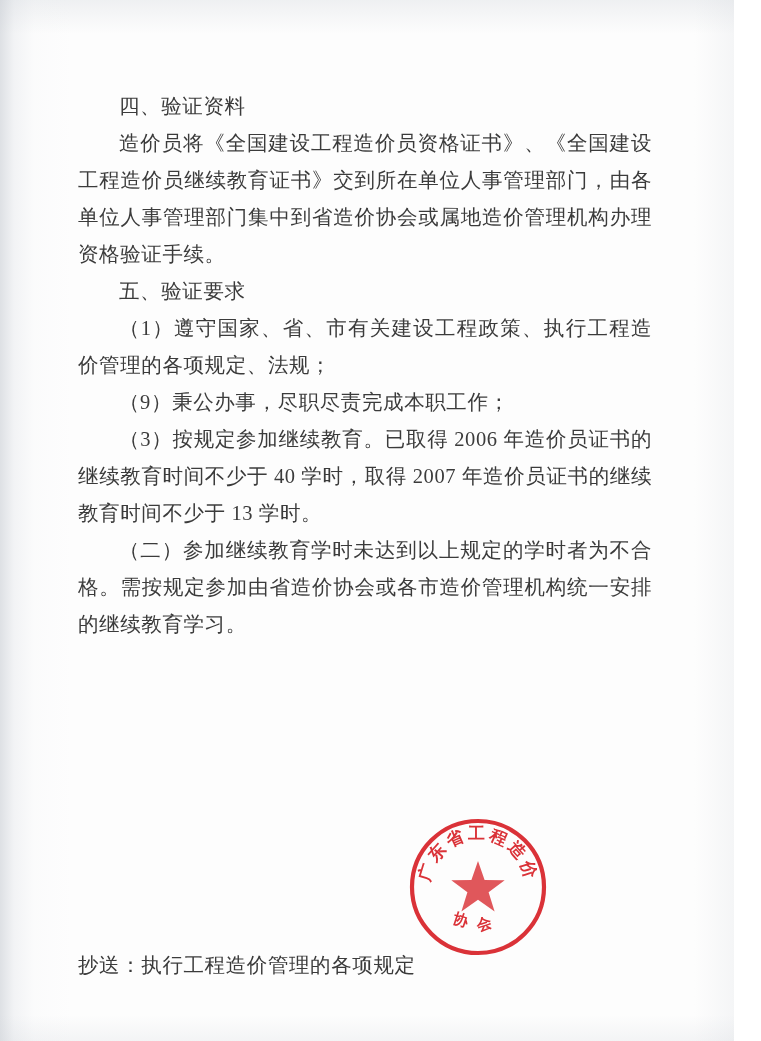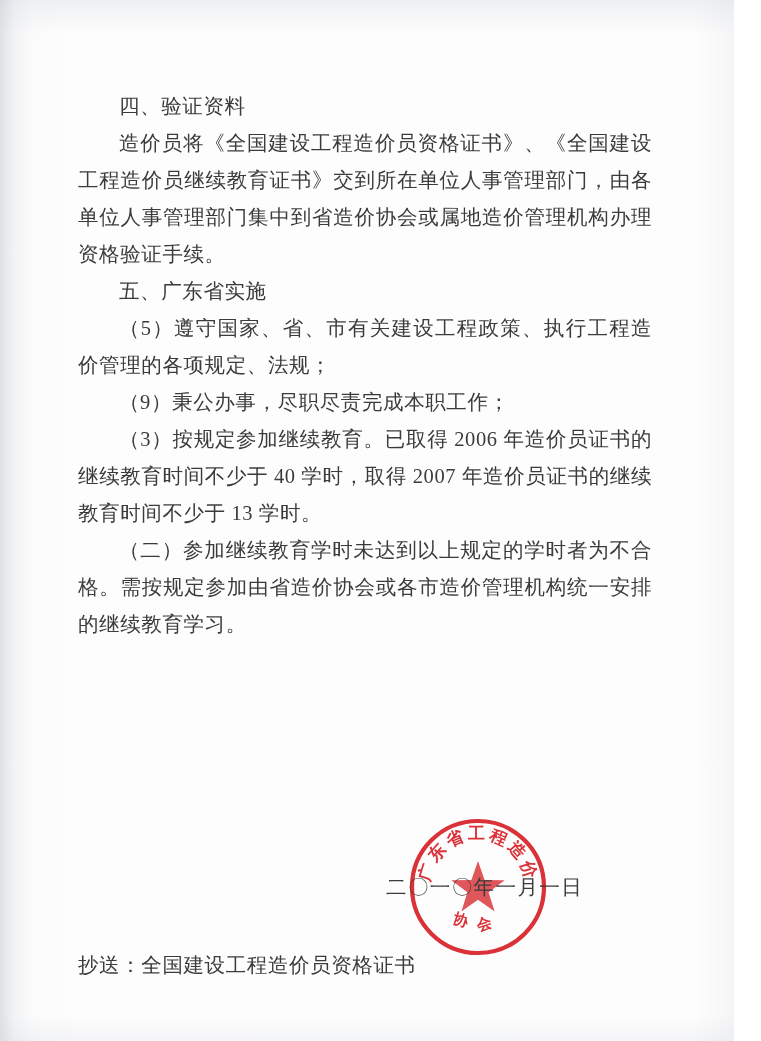--- a/index.html
+++ b/index.html
@@ -126,35 +126,34 @@
   <div class="scan-shade-left"></div>
   <div class="scan-shade-right"></div>
   <div class="scan-shade-bottom"></div>
 
   <div class="doc-body">
 
     <p class="para indent2">四、验证资料</p>
 
     <p class="para indent2">造价员将《全国建设工程造价员资格证书》、《全国建设工程造价员继续教育证书》交到所在单位人事管理部门，由各单位人事管理部门集中到省造价协会或属地造价管理机构办理资格验证手续。</p>
 
-    <p class="para indent2">五、广东省实施</p>
+    <p class="para indent2">五、验证要求</p>
 
 
 
-    <p class="para indent2">（5）遵守国家、省、市有关建设工程政策、执行工程造价管理的各项规定、法规；</p>
+    <p class="para indent2">（1）遵守国家、省、市有关建设工程政策、执行工程造价管理的各项规定、法规；</p>
 
     <p class="para indent2">（9）秉公办事，尽职尽责完成本职工作；</p>
 
     <p class="para indent2">（3）按规定参加继续教育。已取得 2006 年造价员证书的继续教育时间不少于 40 学时，取得 2007 年造价员证书的继续教育时间不少于 13 学时。</p>
 
     <p class="para indent2">（二）参加继续教育学时未达到以上规定的学时者为不合格。需按规定参加由省造价协会或各市造价管理机构统一安排的继续教育学习。</p>
 
   </div>
 
-  <div class="date-line">二〇一〇年一月一日</div>
 
   <div class="seal">
     <svg viewBox="0 0 140 140" xmlns="http://www.w3.org/2000/svg">
       <defs>
         <path id="arcTop" d="M 22,70 A 48,48 0 0 1 118,70"></path>
         <path id="arcBottom" d="M 28,70 A 42,42 0 0 0 112,70"></path>
       </defs>
 
       <circle cx="70" cy="70" r="66" fill="none" stroke="#d8232a" stroke-width="4.2"></circle>
 
@@ -163,15 +162,15 @@
       </text>
 
       <text font-family="'Liberation Serif', serif" font-size="15" font-weight="bold" fill="#d8232a" letter-spacing="12">
         <textPath href="#arcBottom" startOffset="50%" text-anchor="middle">协会</textPath>
       </text>
 
       <polygon points="70,44 76.6,62.9 96.7,63.2 80.6,75.3 86.6,94.4 70,82.8 53.4,94.4 59.4,75.3 43.3,63.2 63.4,62.9" fill="#d8232a" opacity="0.82"></polygon>
     </svg>
   </div>
 
-  <div class="cc-line">抄送：全国建设工程造价员资格证书</div>
+  <div class="cc-line">抄送：执行工程造价管理的各项规定</div>
 
 </div>
 
 </body></html>

